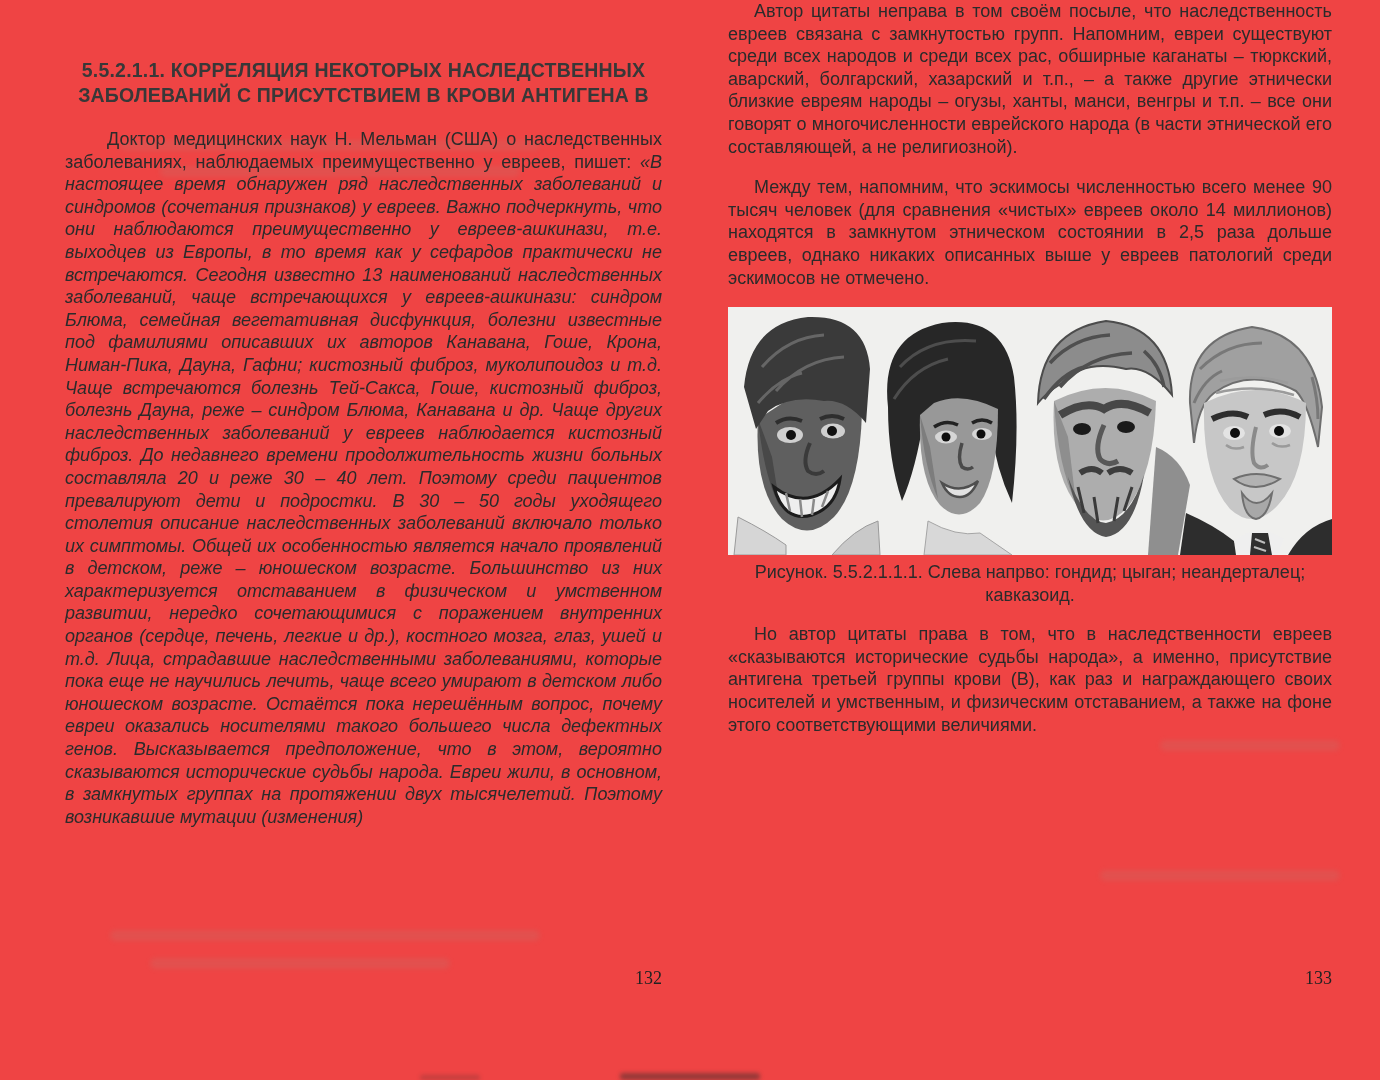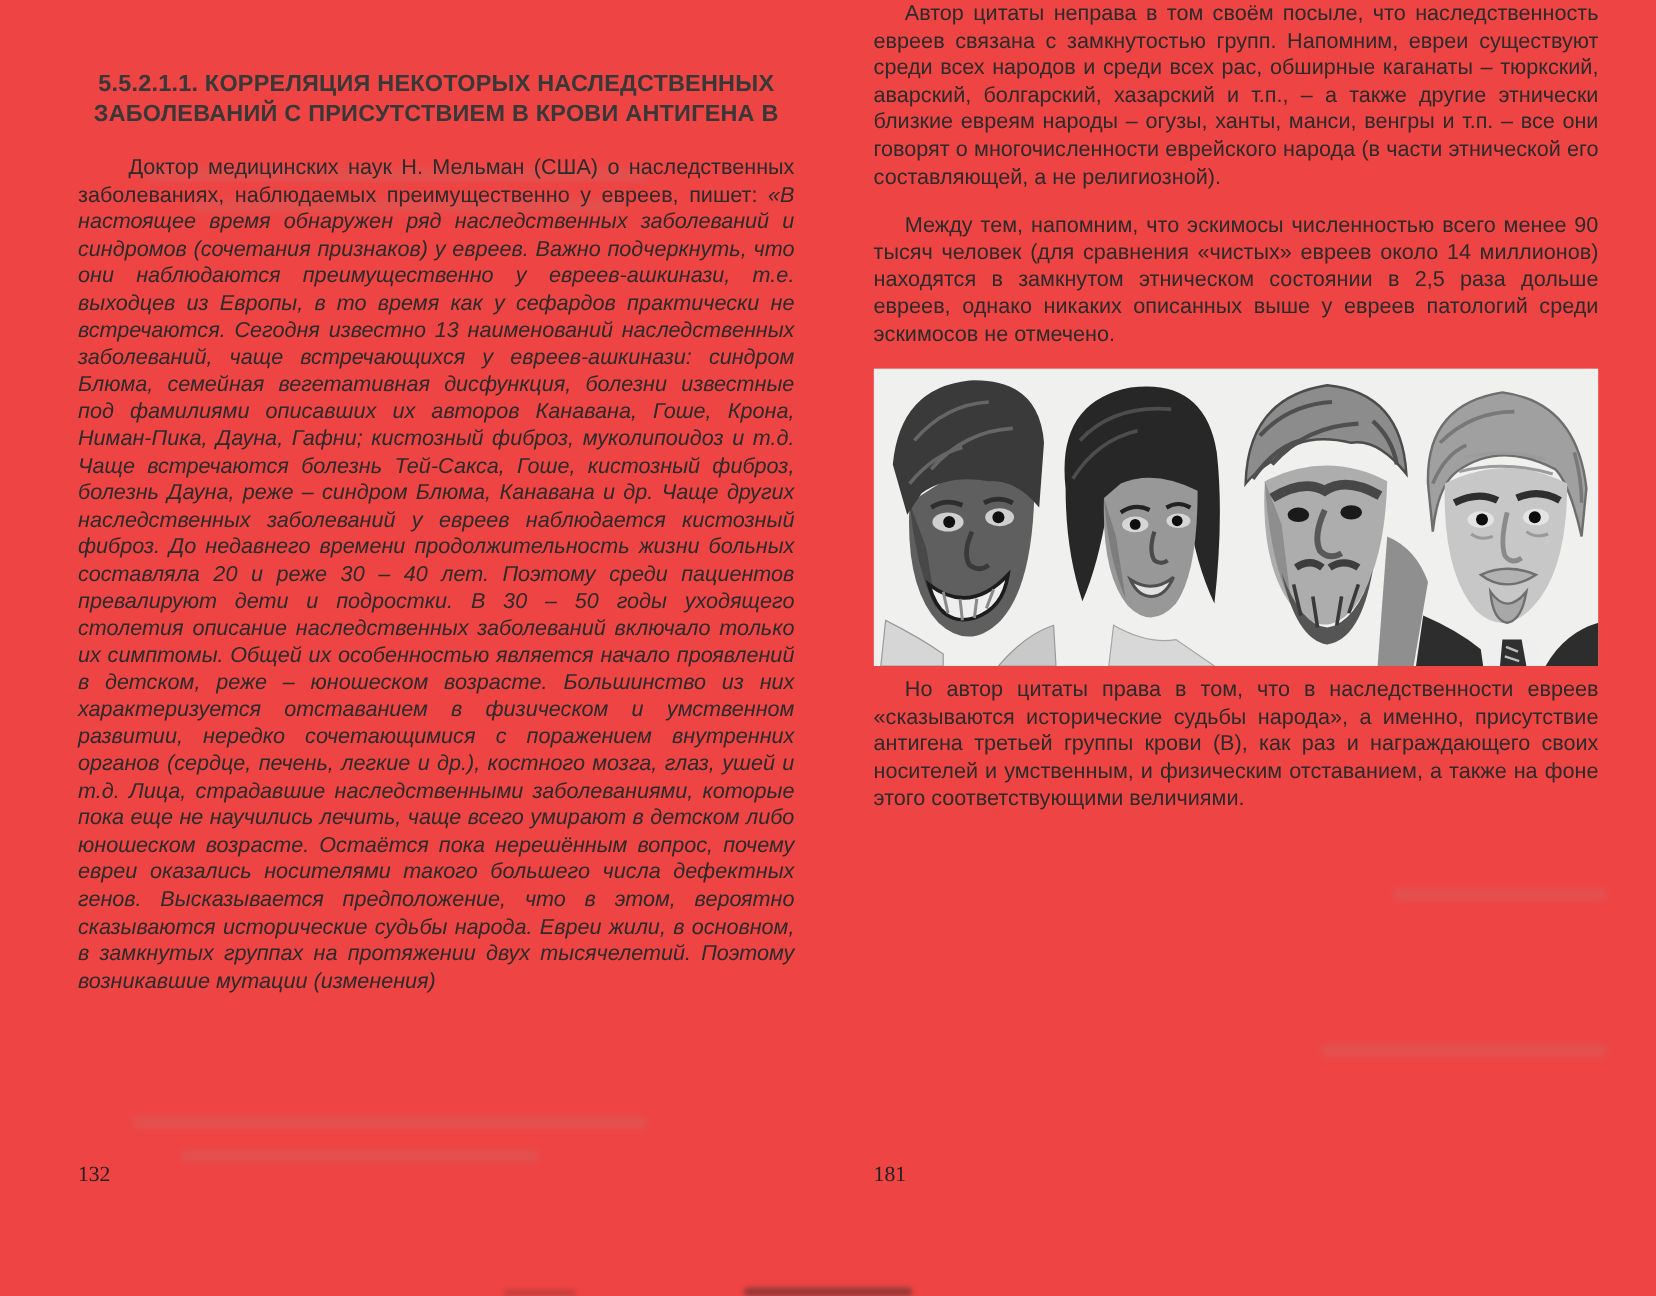--- a/index.html
+++ b/index.html
@@ -34,21 +34,21 @@
 
   figure{margin:14px 0 8px 0;padding:0;}
   .photo{display:block;width:604px;height:248px;}
   figcaption{
     font-size:18px;line-height:23px;text-align:center;
     margin:6px 0 16px 0;color:#2b2b2b;
   }
 
   .page-number{
     position:absolute;top:968px;left:0;width:100%;
-    text-align:left;
+    text-align:right;
     font-family:"Liberation Serif", serif;
     font-size:18px;color:#222;
   }
 
   
   .ghost{
     position:absolute;height:11px;border-radius:5px;
     background:rgba(140,175,155,0.12);
     filter:blur(2.5px);pointer-events:none;
   }
@@ -151,20 +151,21 @@
             <ellipse cx="506" cy="126" rx="11" ry="7" fill="#e3e3e3"></ellipse>
             <circle cx="507" cy="126" r="5" fill="#0d0d0d"></circle>
             <ellipse cx="552" cy="124" rx="11" ry="7" fill="#e3e3e3"></ellipse>
             <circle cx="551" cy="124" r="5" fill="#0d0d0d"></circle>
             <path d="M498,138 q8,6 18,2 M544,136 q8,6 18,2" stroke="#9a9a9a" stroke-width="2.5" fill="none"></path>
             <path d="M528,120 q-6,24 -2,36 q6,8 14,2" stroke="#8a8a8a" stroke-width="4" fill="none"></path>
             <path d="M506,172 Q528,162 552,172 Q540,180 528,180 Q516,180 506,172 Z" fill="#b2b2b2" stroke="#6f6f6f" stroke-width="2"></path>
             <path d="M514,186 Q528,206 544,186 Q540,210 528,212 Q516,210 514,186 Z" fill="#a8a8a8" stroke="#6f6f6f" stroke-width="2"></path>
           </g>
         </svg>
+        <figcaption>Рисунок. 5.5.2.1.1.1. Слева напрво: гондид; цыган; неандерталец; кавказоид.</figcaption>
       </figure>
 
       <p class="indent">Но автор цитаты права в том, что в наследственности евреев «сказываются исторические судьбы народа», а именно, присутствие антигена третьей группы крови (В), как раз и награждающего своих носителей и умственным, и физическим отставанием, а также на фоне этого соответствующими величиями.</p>
     </div>
-    <div class="page-number">181</div>
+    <div class="page-number">133</div>
   </section>
 
 </div>
 
 </body></html>

